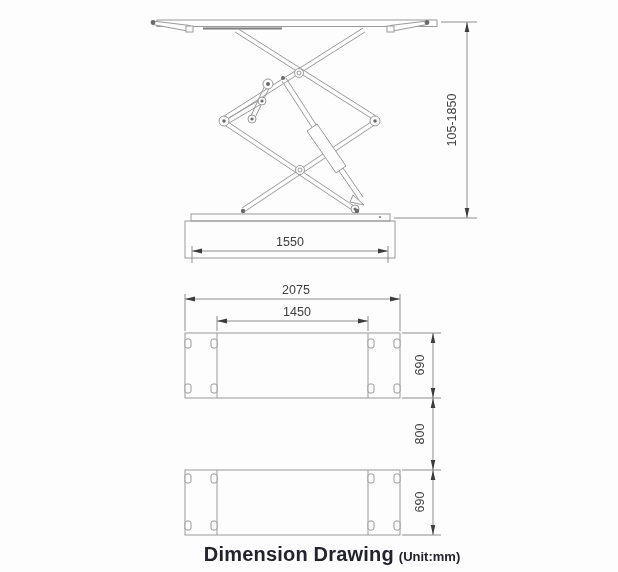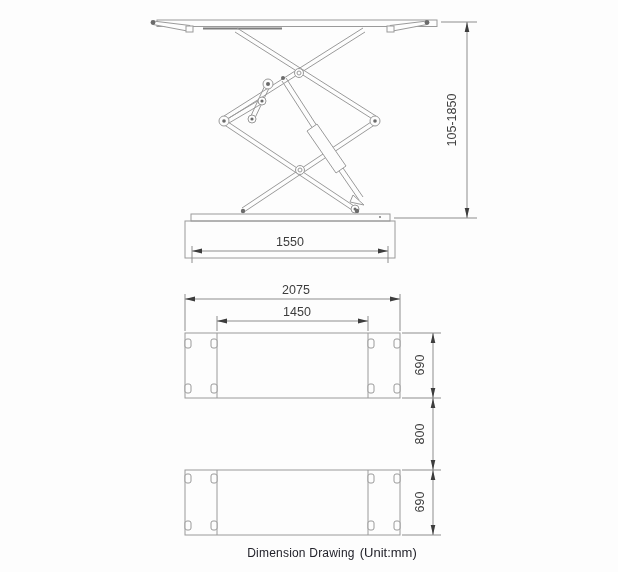--- a/index.html
+++ b/index.html
@@ -3,22 +3,22 @@
 <meta charset="utf-8">
 <style>
   html,body{margin:0;padding:0;background:#fdfdfd;}
   body{width:618px;height:572px;position:relative;overflow:hidden;
        font-family:"Liberation Sans",sans-serif;}
   .stage{position:absolute;inset:0;}
   svg{display:block;}
   .dim-text{font-family:"Liberation Sans",sans-serif;font-size:12.5px;}
   .caption{position:absolute;top:543px;left:332px;transform:translateX(-50%);
            white-space:nowrap;color:#23232b;}
-  .caption .title{font-size:12px;font-weight:normal;letter-spacing:0.2px;}
-  .caption .unit{font-size:13px;font-weight:normal;margin-left:5px;}
+  .caption .title{font-size:20px;font-weight:bold;letter-spacing:0.2px;}
+  .caption .unit{font-size:13px;font-weight:bold;margin-left:5px;}
 </style>
 </head>
 <body>
 
 <div class="stage">
 <svg width="618" height="572" viewBox="0 0 618 572">
 
   <g>
 
     <g fill="none" stroke-width="1" stroke="#9a9a9a">

